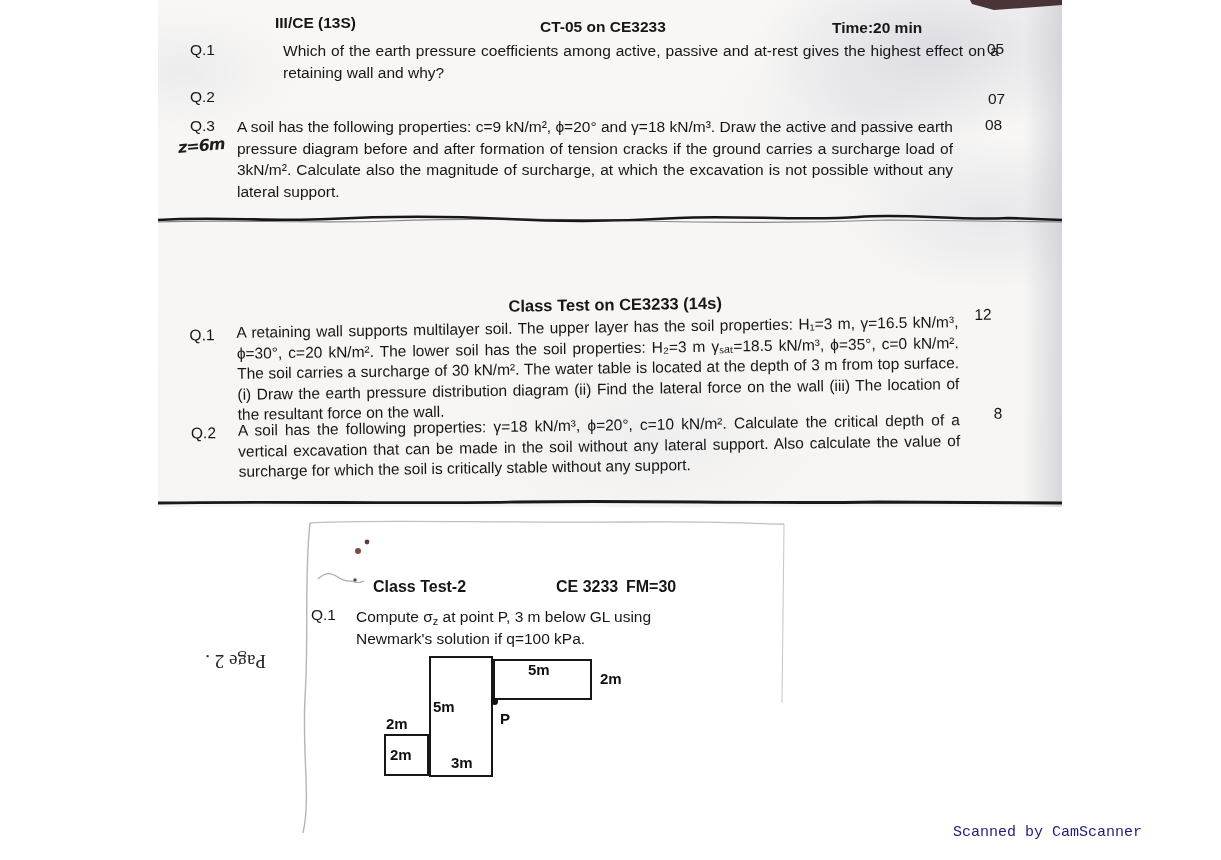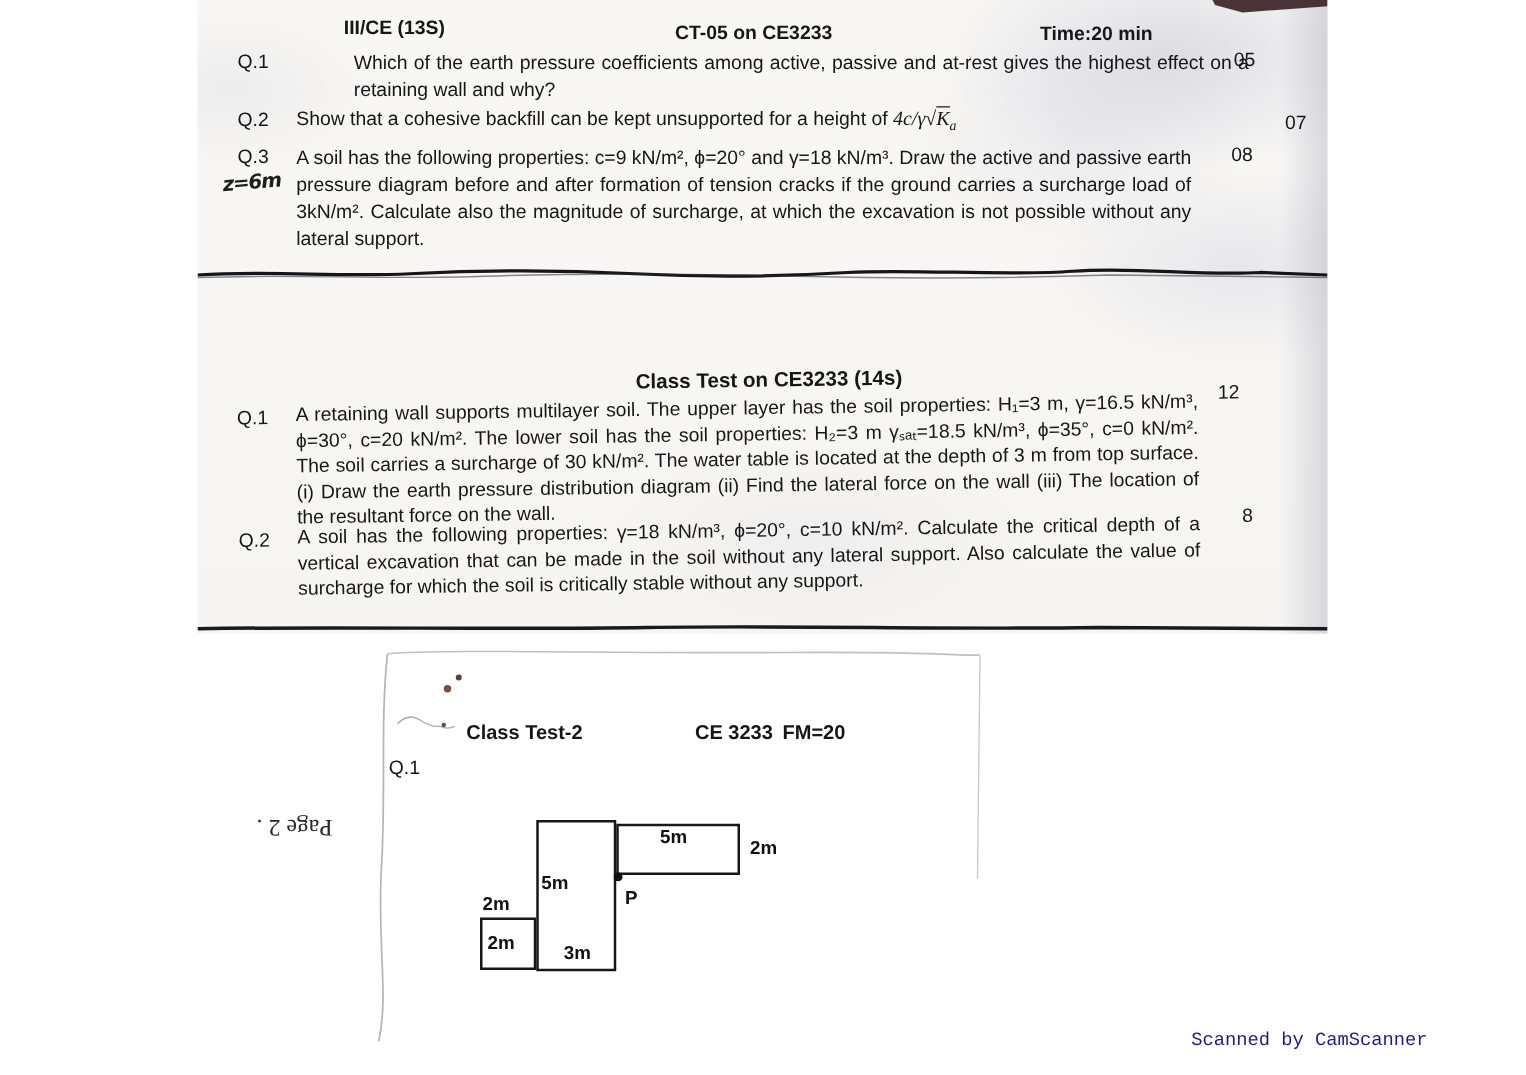--- a/index.html
+++ b/index.html
@@ -68,24 +68,21 @@
 
   <div class="abs hdr" style="left:117px;top:14px;">III/CE (13S)</div>
   <div class="abs hdr" style="left:382px;top:18px;">CT-05 on CE3233</div>
   <div class="abs hdr" style="left:674px;top:19px;">Time:20 min</div>
 
   <div class="abs qno" style="left:32px;top:41px;">Q.1</div>
   <div class="abs qtext" style="left:79px;top:40px;width:716px;margin-left:46px;">Which of the earth pressure coefficients  among active, passive and at-rest  gives the highest effect on a retaining wall and why?</div>
   <div class="abs marks" style="left:829px;top:40px;">05</div>
 
   <div class="abs qno" style="left:32px;top:88px;">Q.2</div>
-  <div class="abs" style="left:79px;top:87px;width:740px;font-size:15.5px;white-space:nowrap;">
-    <span>Show that a cohesive backfill can be kept unsupported for a height of </span><span class="math"><span>4c/γ</span><span>√</span><span class="olk">K</span><sub>a</sub></span>
-  </div>
-  <div class="abs marks" style="left:830px;top:90px;margin-left:40px;">07</div>
+  <div class="abs marks" style="left:830px;top:90px;">07</div>
 
   <div class="abs qno" style="left:32px;top:117px;">Q.3</div>
   <div class="abs qtext" style="left:79px;top:116px;width:716px;">A soil has the following properties: c=9 kN/m², ϕ=20° and γ=18 kN/m³. Draw the active and passive earth pressure diagram before and after formation of tension cracks if the ground carries a surcharge load of 3kN/m². Calculate also the magnitude of surcharge, at which the excavation is not possible without any lateral support.</div>
   <div class="abs marks" style="left:827px;top:116px;">08</div>
   <div class="abs handnote" style="left:20px;top:136px;">z=6m</div>
 
   <svg class="abs" style="left:0;top:211px;" width="904" height="16">
     <path d="M0,9 C60,5 110,11 170,8 S290,5 350,8 S470,10 520,7 S650,10 700,6 S800,10 850,7 L904,9" fill="none" stroke="#15151a" stroke-width="2.6"></path>
     <path d="M0,11 C80,8 150,13 230,10 S400,8 480,10 S640,12 730,9 L904,11" fill="none" stroke="#2a2a30" stroke-width="1.2" opacity="0.55"></path>
   </svg>
@@ -115,23 +112,27 @@
     <path d="M14,6 C8,60 13,120 9,180 C6,240 15,280 7,316" fill="none" stroke="#b4b4bd" stroke-width="1.4"></path>
 
     <circle cx="62" cy="34" r="3" fill="#6b3a2a" opacity="0.9"></circle>
     <circle cx="71" cy="25" r="2.4" fill="#50281e" opacity="0.9"></circle>
     <circle cx="59" cy="63" r="1.8" fill="#4a2a20" opacity="0.85"></circle>
     <path d="M22,62 q9,-9 18,-3 t16,5 q6,3 12,0" fill="none" stroke="#93939c" stroke-width="1.1" opacity="0.8"></path>
   </svg>
 
   <div class="abs hdr3" style="left:77px;top:61px;">Class Test-2</div>
   <div class="abs hdr3" style="left:260px;top:61px;">CE 3233</div>
-  <div class="abs hdr3" style="left:330px;top:61px;">FM=20</div>
+  <div class="abs hdr3" style="left:330px;top:61px;">FM=30</div>
 
   <div class="abs qno" style="left:15px;top:89px;font-size:15.5px;">Q.1</div>
+  <div class="abs qtext3" style="left:60px;top:89px;">
+    <span>Compute σ</span><span class="sub-z">z</span><span> at point P, 3 m below GL using</span>
+  </div>
+  <div class="abs qtext3" style="left:60px;top:111px;">Newmark's solution if q=100 kPa.</div>
 
   <div class="abs" style="left:0;top:0;width:492px;height:318px;">
     <div class="rect" style="left:133px;top:139px;width:64px;height:121px;"></div>
     <div class="rect" style="left:197px;top:142px;width:99px;height:41px;"></div>
     <div class="rect" style="left:88px;top:217px;width:45px;height:42px;"></div>
     <div class="pdot" style="left:195px;top:181px;"></div>
 
     <div class="dlabel" style="left:232px;top:144px;">5m</div>
     <div class="dlabel" style="left:304px;top:153px;">2m</div>
     <div class="dlabel" style="left:137px;top:181px;">5m</div>

